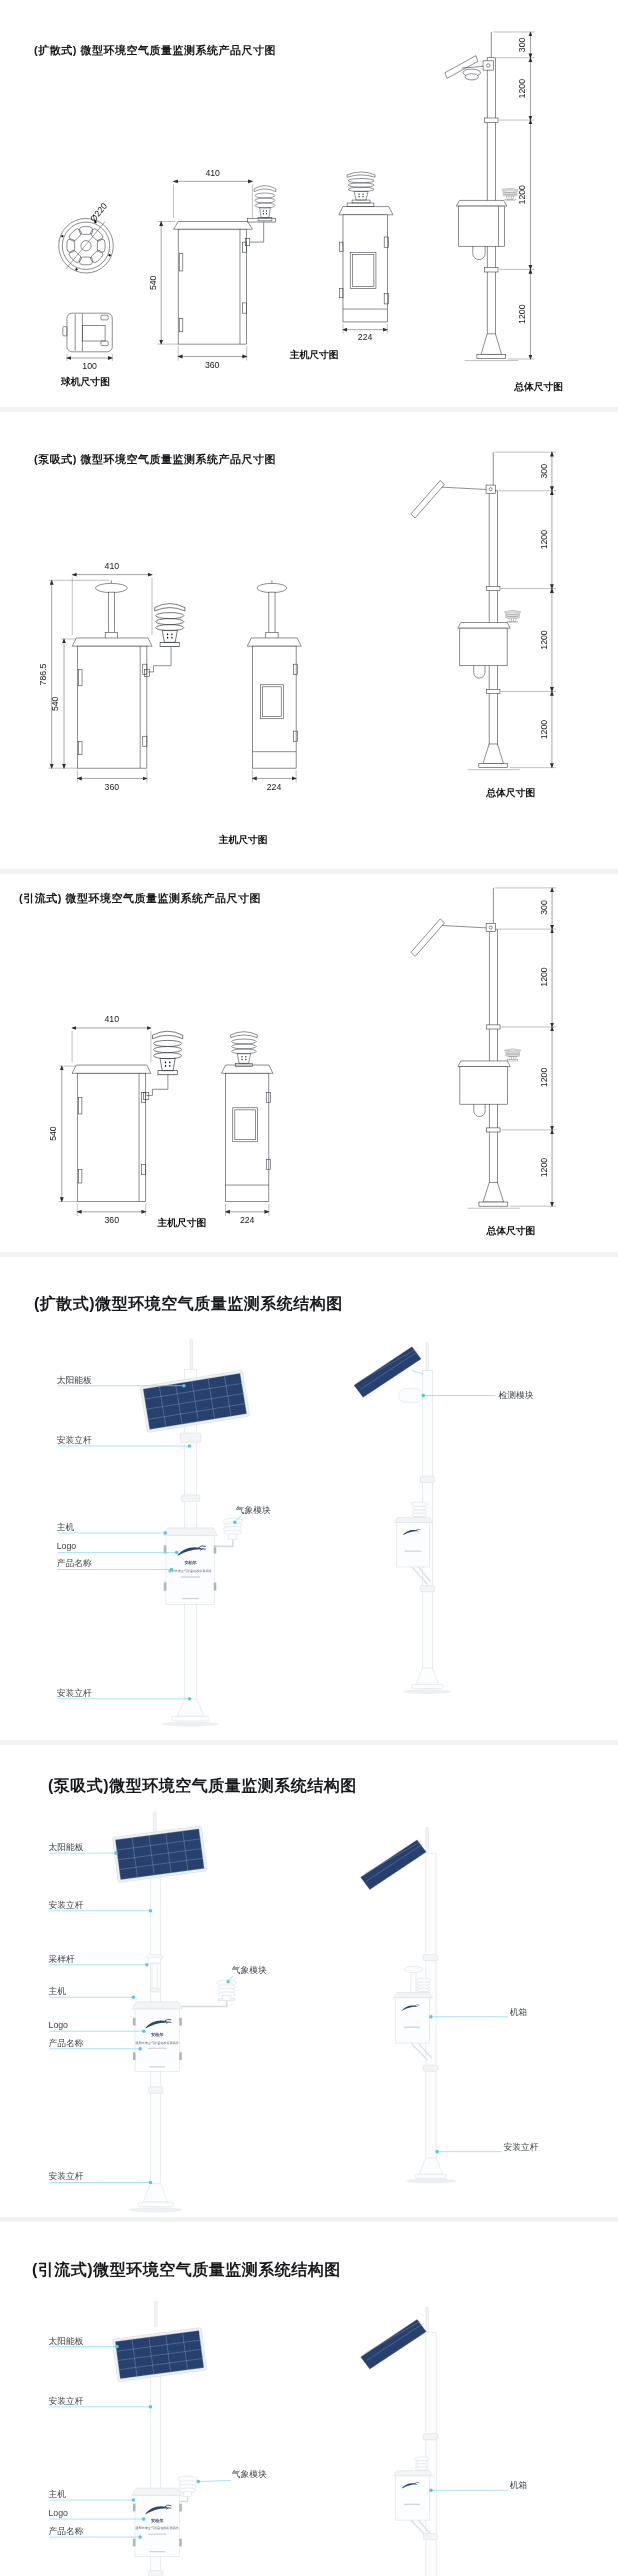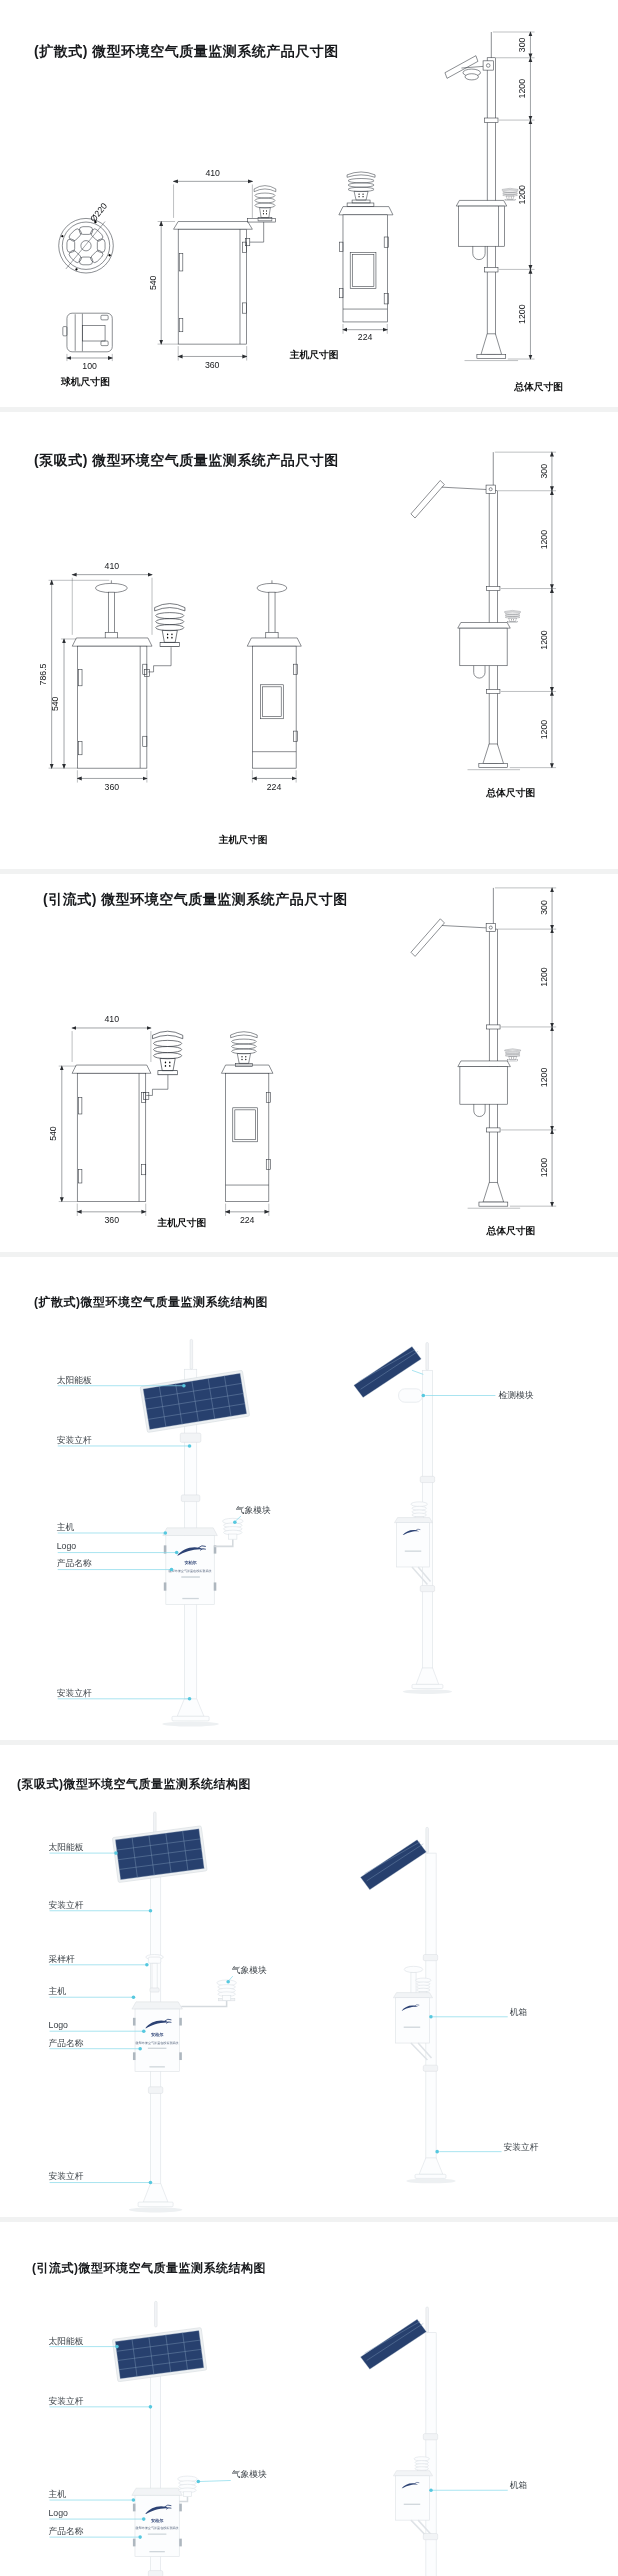--- a/index.html
+++ b/index.html
@@ -1,22 +1,22 @@
 <!DOCTYPE html>
 <html style="font-size:8.2px"><head>
 <meta charset="utf-8">
 <style>
   html,body{margin:0;padding:0;background:#fff;}
   .page{position:relative;width:618px;height:2706px;background:#fff;overflow:hidden;
         font-family:"Liberation Sans",sans-serif;}
   .divider{position:absolute;left:0;width:618px;height:5.2px;background:#f1f2f2;}
   .sec-title{position:absolute;font-weight:bold;color:#17191c;white-space:nowrap;
              font-family:"Liberation Sans",sans-serif;}
-  .t-dim{font-size:14px;letter-spacing:0.5px;}
-  .t-struct{font-size:12px;letter-spacing:0.5px;text-align:center;}
+  .t-dim{font-size:11px;letter-spacing:0.5px;}
+  .t-struct{font-size:16px;letter-spacing:0.5px;text-align:center;}
   svg.sec{position:absolute;left:0;width:618px;}
   
   .ln{fill:none;stroke:#33383f;stroke-width:1.1;}
   .lnw{fill:#ffffff;stroke:#33383f;stroke-width:1.1;}
   .dim{fill:none;stroke:#33383f;stroke-width:0.9;}
   .ext{stroke:#4a4f55;stroke-width:0.7;}
   text.d{font:17px "Liberation Sans",sans-serif;fill:#17191c;}
   text.cap{font:bold 19px "Liberation Sans",sans-serif;fill:#0e0f10;}
   
   .pl{fill:#fcfdfe;stroke:#dde2e6;stroke-width:1.2;}
@@ -41,23 +41,23 @@
 <div class="page">
 
   <div class="divider" style="top:407px"></div>
   <div class="divider" style="top:869px"></div>
   <div class="divider" style="top:1252px"></div>
   <div class="divider" style="top:1740px"></div>
   <div class="divider" style="top:2217px"></div>
 
   <div class="sec-title t-dim" style="left:34px;top:43px">(扩散式) 微型环境空气质量监测系统产品尺寸图</div>
   <div class="sec-title t-dim" style="left:34px;top:452px">(泵吸式) 微型环境空气质量监测系统产品尺寸图</div>
-  <div class="sec-title t-dim" style="left:43px;top:891px">(引流式) 微型环境空气质量监测系统产品尺寸图</div>
+  <div class="sec-title t-dim" style="left:19px;top:891px">(引流式) 微型环境空气质量监测系统产品尺寸图</div>
   <div class="sec-title t-struct" style="left:34px;top:1294px">(扩散式)微型环境空气质量监测系统结构图</div>
-  <div class="sec-title t-struct" style="left:17px;top:1776px">(泵吸式)微型环境空气质量监测系统结构图</div>
+  <div class="sec-title t-struct" style="left:48px;top:1776px">(泵吸式)微型环境空气质量监测系统结构图</div>
   <div class="sec-title t-struct" style="left:32px;top:2260px">(引流式)微型环境空气质量监测系统结构图</div>
 
   <svg class="sec" style="top:0;height:407px" viewBox="0 0 1200 790">
     <defs>
       <marker id="m1" viewBox="0 0 10 10" refX="8.5" refY="5" markerWidth="10" markerHeight="10" orient="auto-start-reverse" markerUnits="userSpaceOnUse">
           <path d="M0,1.2 L10,5 L0,8.8 Z" fill="#2a2d31"></path>
         </marker>
       <g id="ws1">
         <path class="ln" d="M2,10 Q30,-2 58,10 L58,15 Q30,5 2,15 Z"></path>
         <ellipse class="ln" cx="30" cy="22" rx="26" ry="4.5"></ellipse>

